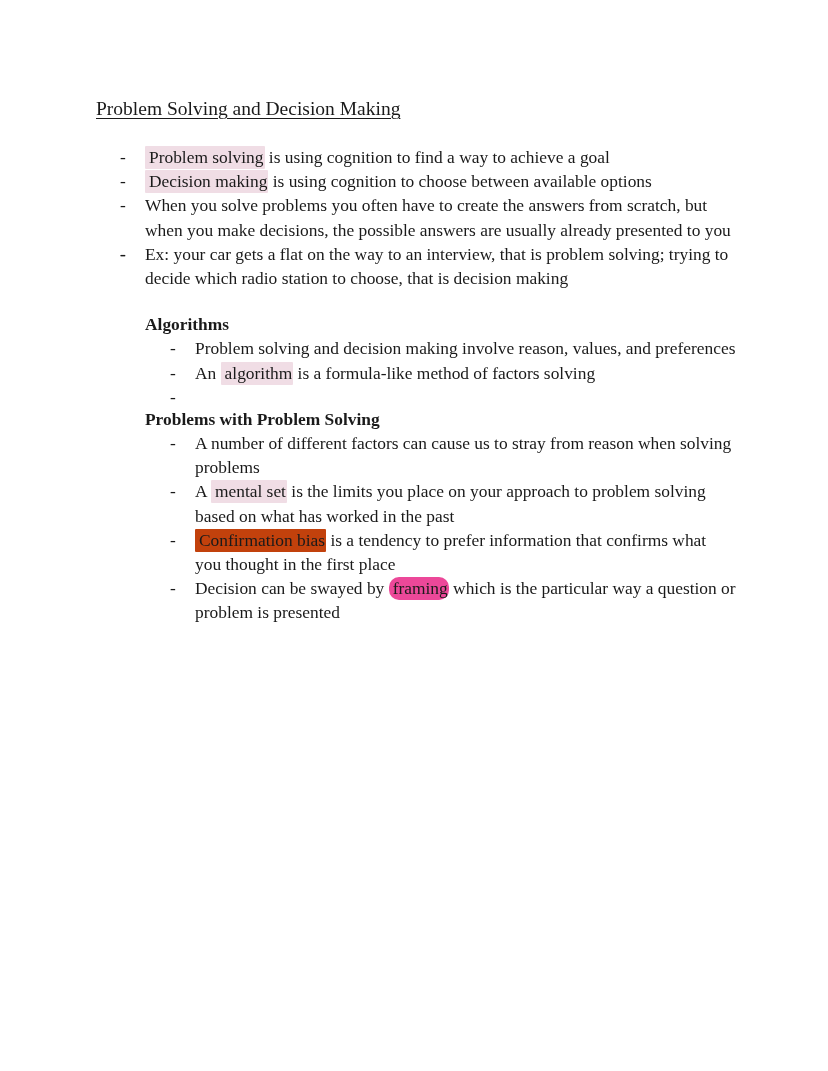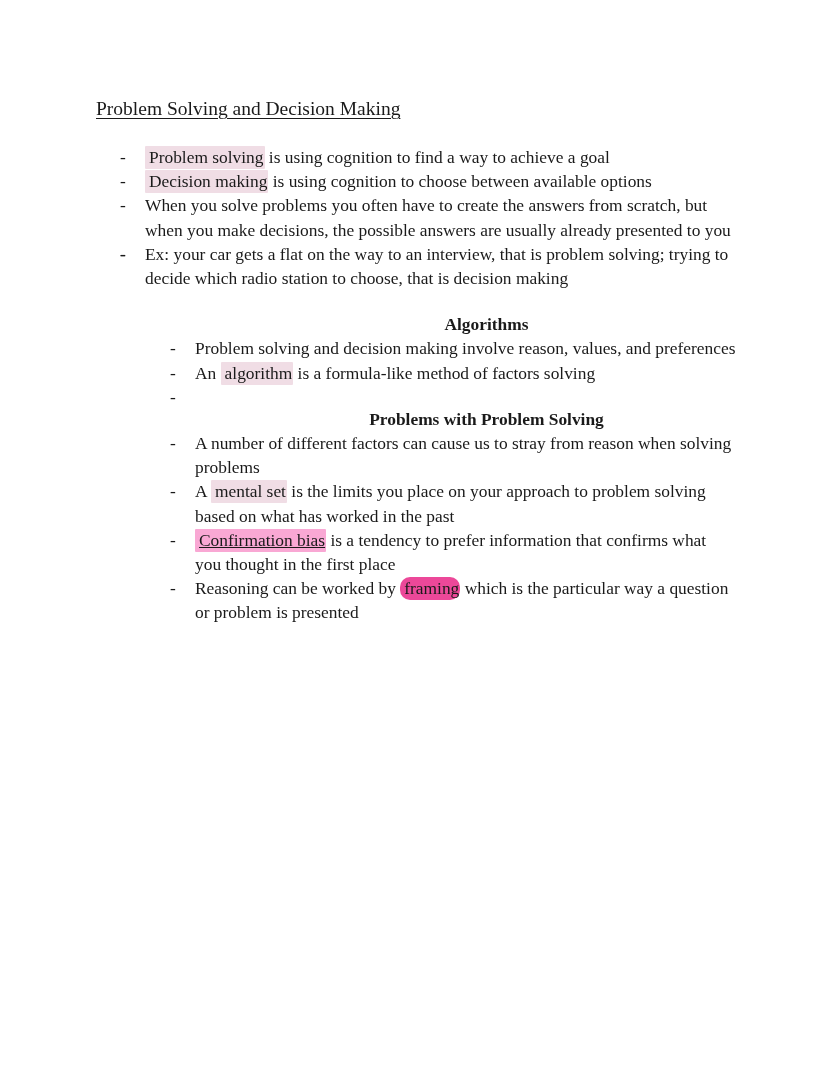--- a/index.html
+++ b/index.html
@@ -72,21 +72,20 @@
 
   
   .section {
     margin-top: 22px;
   }
   .section-heading {
     font-size: 17.4px;
     line-height: 24.2px;
     font-weight: bold;
     padding-left: 145px;
-    text-align: center;
   }
 
   
   .hl {
     background-color: #f0dde5;
     padding: 1px 1px 2px 4px;
     border-radius: 1px;
     box-decoration-break: clone;
     -webkit-box-decoration-break: clone;
   }
@@ -160,25 +159,25 @@
           <span class="btext">A number of different factors can cause us to stray from reason when solving problems</span>
         </li>
 
         <li class="bullet">
           <span class="dash">-</span>
           <span class="btext"><span>A </span><span class="hl" style="background-color: rgb(240, 221, 229);">mental set</span><span> is the limits you place on your approach to problem solving based on what has worked in the past</span></span>
         </li>
 
         <li class="bullet">
           <span class="dash">-</span>
-          <span class="btext"><span class="hl" style="background-color: #f9a8d4; text-decoration: underline;">Confirmation bias</span><span> is a tendency to prefer information that confirms what you thought in the first place</span></span>
+          <span class="btext"><span class="hl" style="background-color: #c2410c;">Confirmation bias</span><span> is a tendency to prefer information that confirms what you thought in the first place</span></span>
         </li>
 
         <li class="bullet">
           <span class="dash">-</span>
-          <span class="btext"><span>Reasoning can be worked by </span><span class="hl" style="background-color: #ec4899; border-radius: 10px;">framing</span><span> which is the particular way a question or problem is presented</span></span>
+          <span class="btext"><span>Decision can be swayed by </span><span class="hl" style="background-color: #ec4899; border-radius: 10px;">framing</span><span> which is the particular way a question or problem is presented</span></span>
         </li>
 
       </ul>
     </div>
 
   </div>
 </div>
 
 </body></html>

